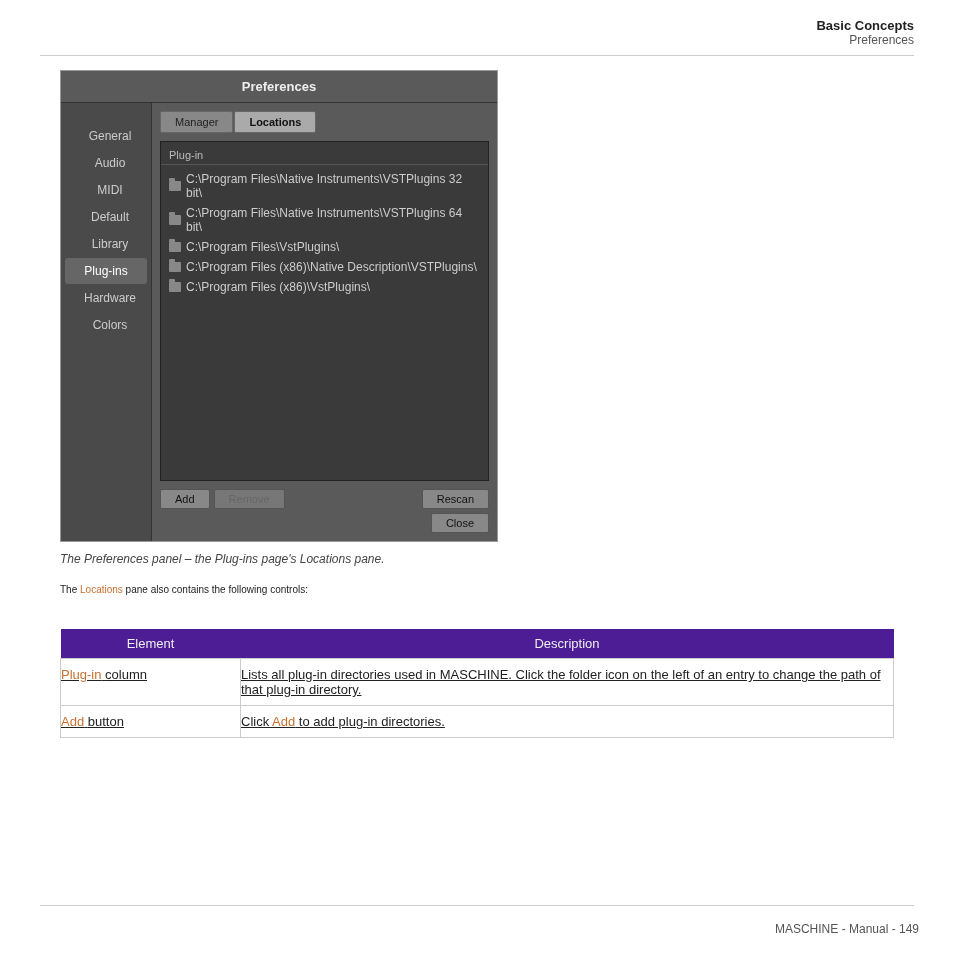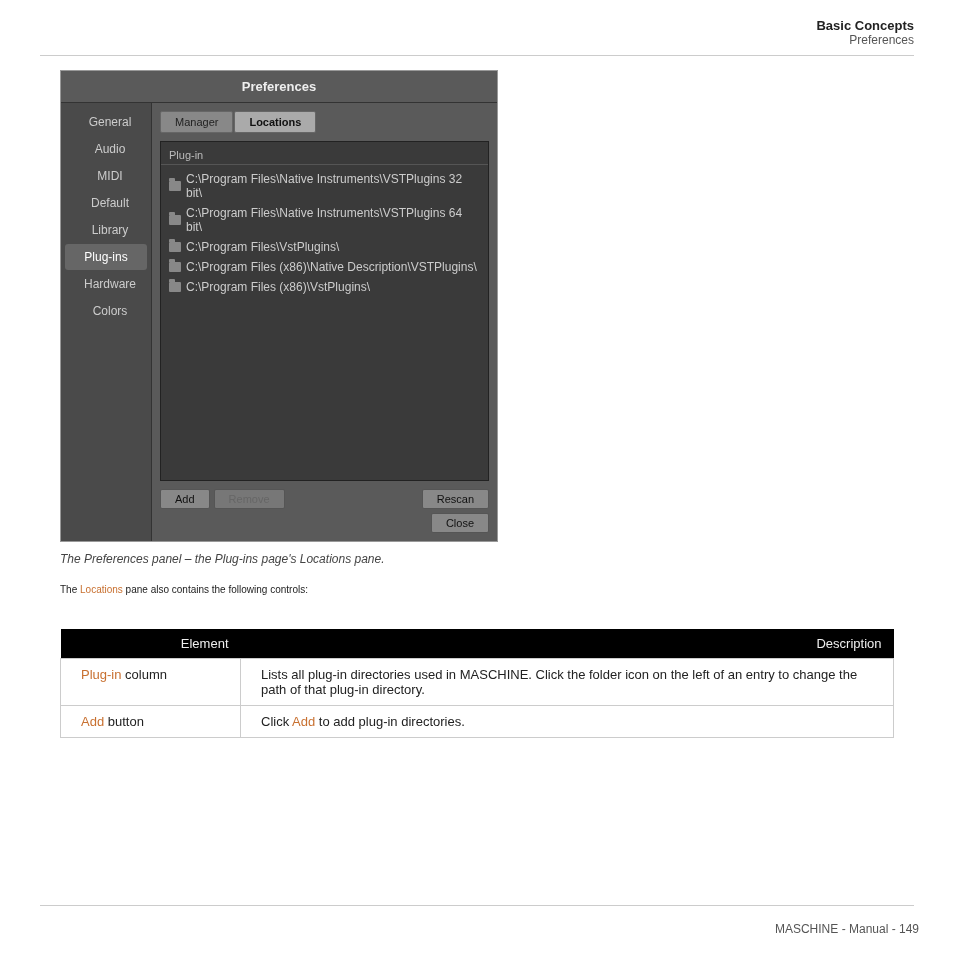--- a/index.html
+++ b/index.html
@@ -69,21 +69,21 @@
     }
     .pref-body {
       display: flex;
       background: #4a4a4a;
     }
 
     
     .pref-sidebar {
       width: 90px;
       background: #4a4a4a;
-      padding-top: 5px;
+      padding-top: 19px;
       flex-shrink: 0;
     }
     .pref-nav-item {
       display: block;
       width: 100%;
       text-align: center;
       padding: 6px 0;
       color: #ccc;
       font-size: 12px;
       cursor: pointer;
@@ -223,33 +223,34 @@
       text-decoration: none;
     }
 
     
     .desc-table {
       width: 100%;
       border-collapse: collapse;
       margin-bottom: 30px;
     }
     .desc-table th {
-      background: #000000;
+      background: #4c1d95;
       color: #eee;
-      text-align: right;
+      text-align: center;
       padding: 7px 12px;
       font-size: 13px;
       font-weight: normal;
     }
     .desc-table td {
       border: 1px solid #ccc;
-      padding: 8px 20px;
+      padding: 8px 0;
       font-size: 13px;
       vertical-align: top;
       color: #222;
+      text-decoration: underline;
     }
     .desc-table tr td:first-child {
       width: 180px;
       white-space: nowrap;
     }
 
     
     .footer-divider {
       position: absolute;
       bottom: 48px;

